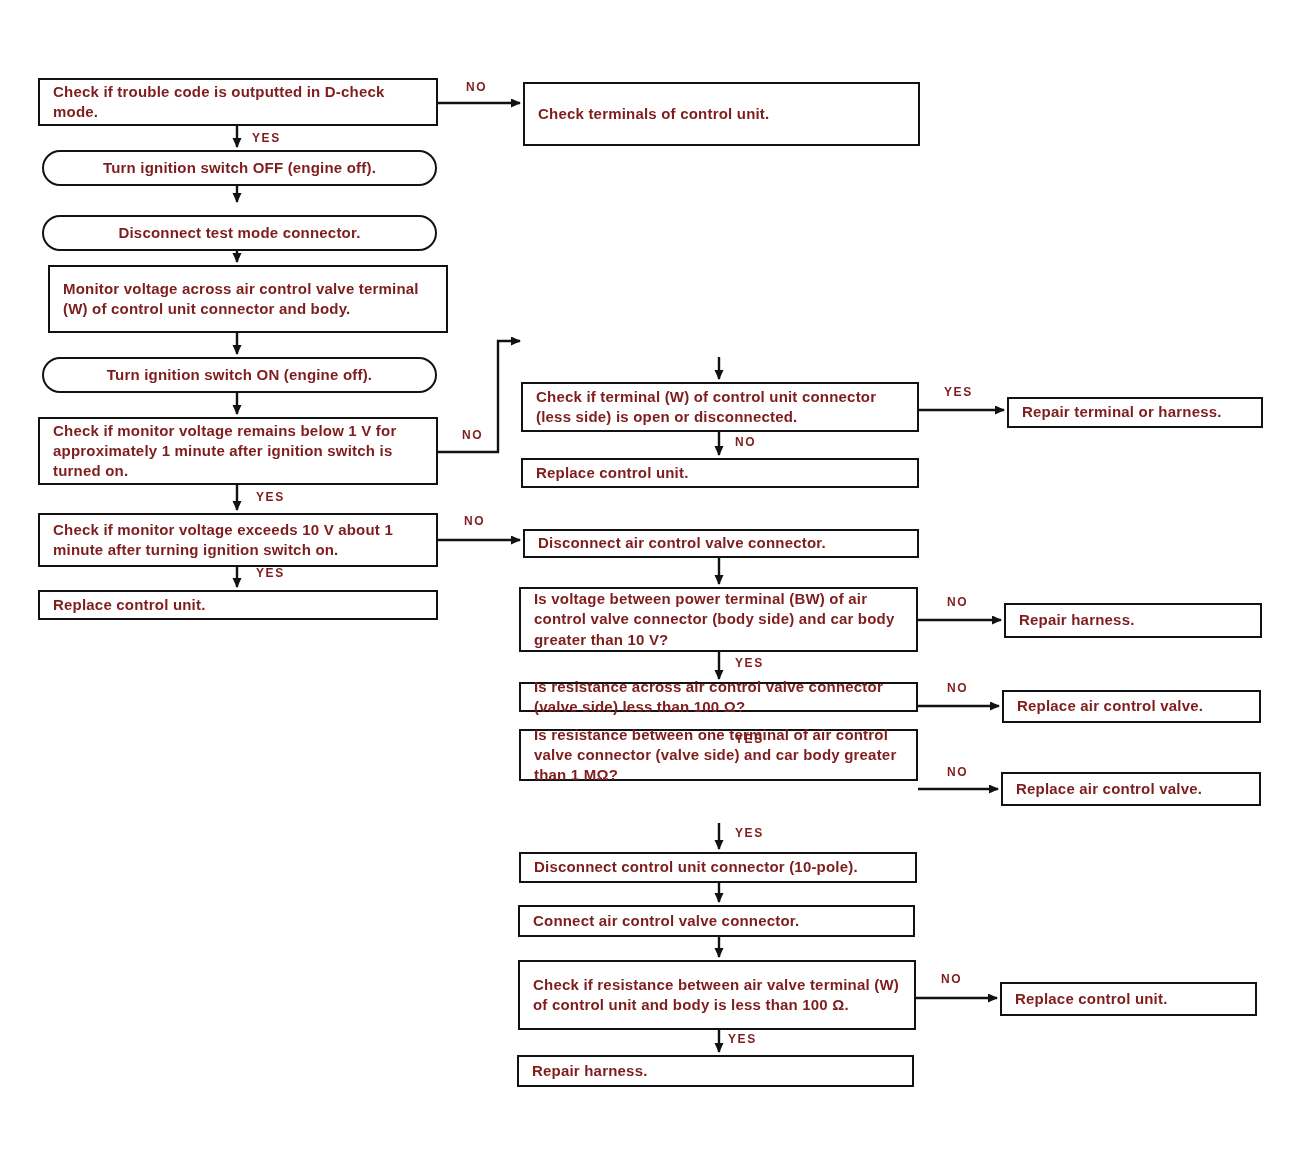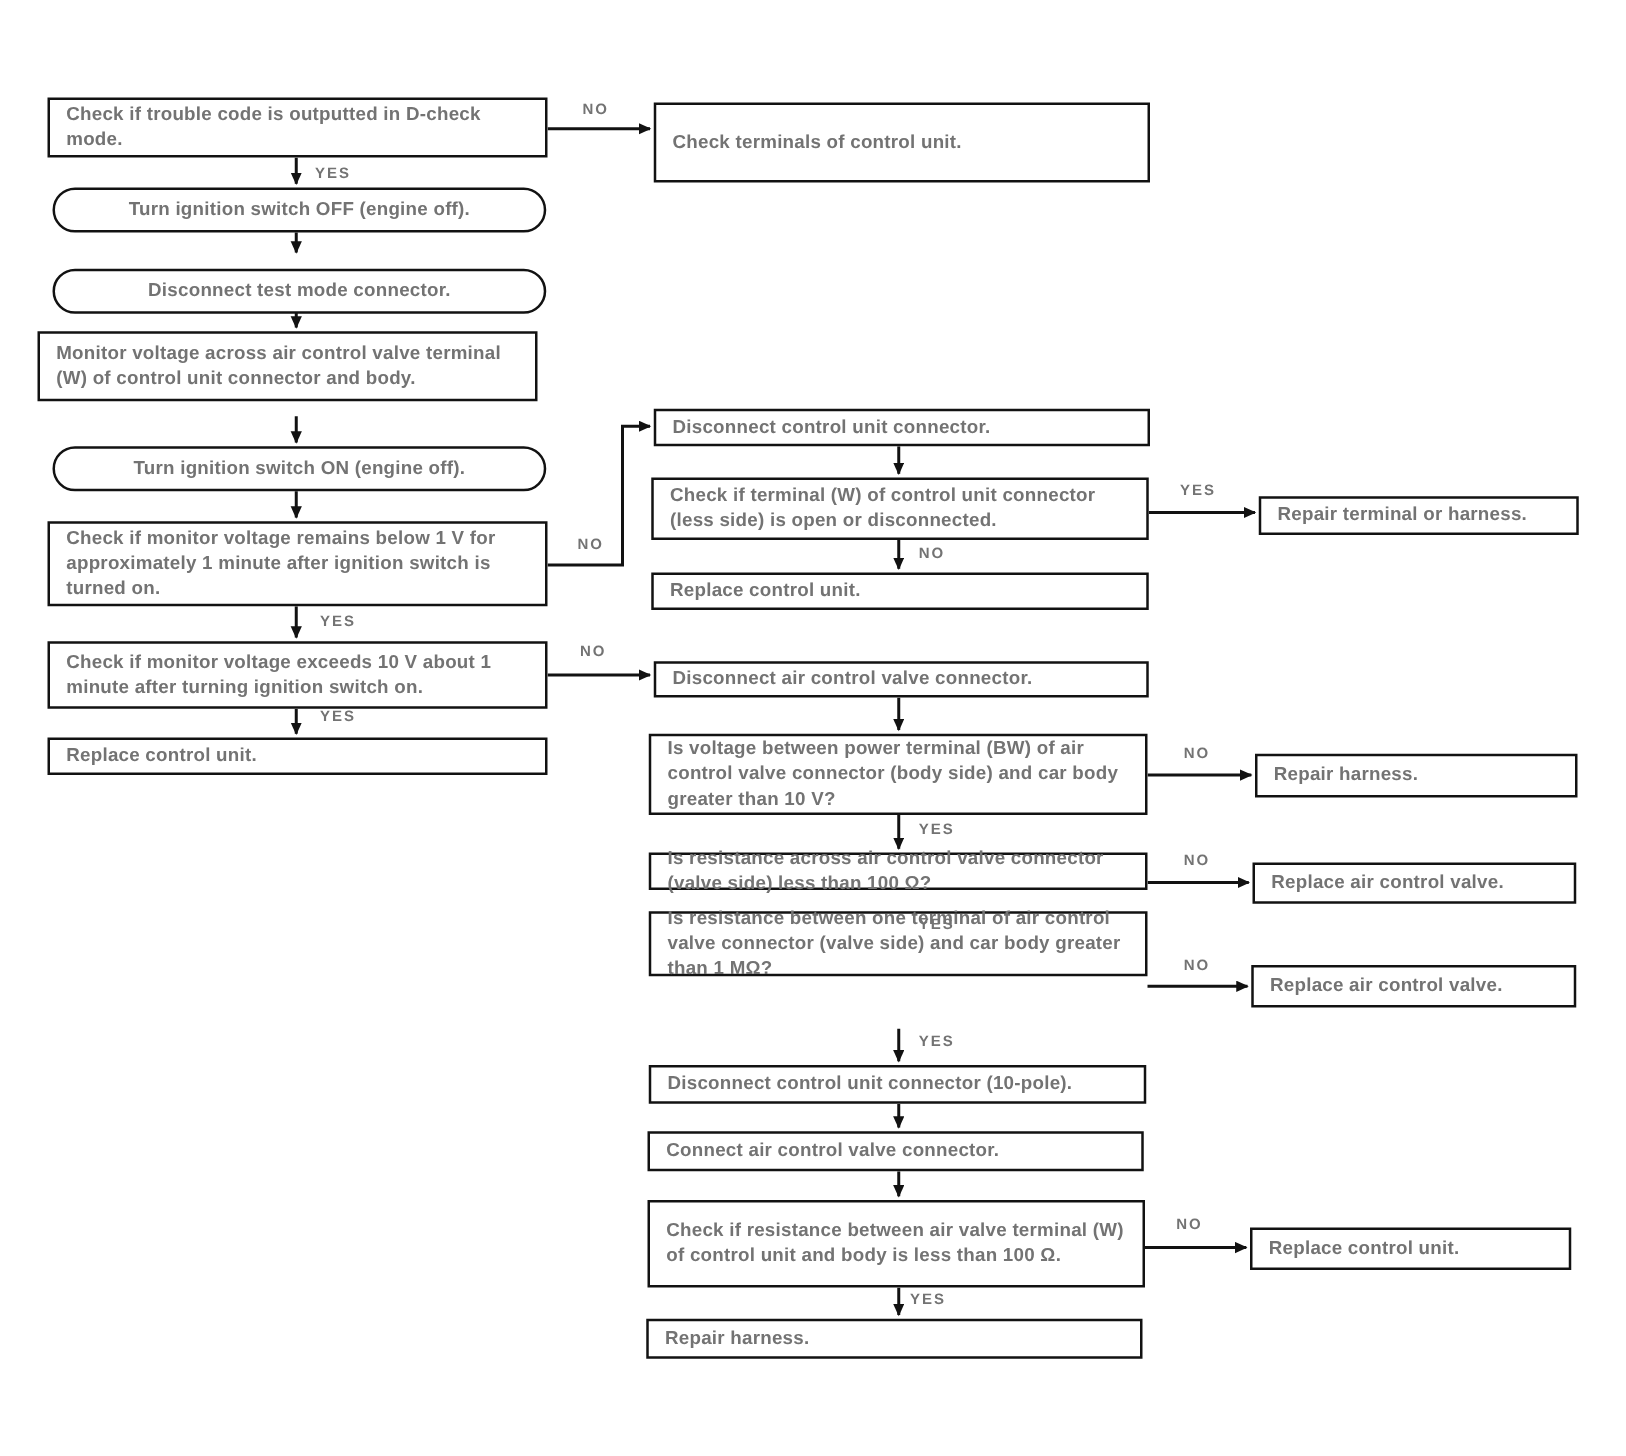--- a/index.html
+++ b/index.html
@@ -6,21 +6,21 @@
     margin: 0;
     padding: 0;
     background: #ffffff;
   }
   .stage {
     position: relative;
     width: 1301px;
     height: 1165px;
     background: #ffffff;
     font-family: "Liberation Sans", sans-serif;
-    color: #737373;
+    color: #7f1d1d;
     overflow: hidden;
   }
   svg.wires {
     position: absolute;
     left: 0;
     top: 0;
     width: 1301px;
     height: 1165px;
   }
   svg.wires polyline {
@@ -94,29 +94,28 @@
     <polyline points="919,410 1004,410" marker-end="url(#arr)"></polyline>
     <polyline points="918,620 1001,620" marker-end="url(#arr)"></polyline>
     <polyline points="918,706 999,706" marker-end="url(#arr)"></polyline>
     <polyline points="918,789 998,789" marker-end="url(#arr)"></polyline>
     <polyline points="916,998 997,998" marker-end="url(#arr)"></polyline>
   </svg>
 
   <div class="node rect" style="left:38px;top:78px;width:400px;height:48px">Check if trouble code is outputted in D-check mode.</div>
   <div class="node pill" style="left:42px;top:150px;width:395px;height:36px">Turn ignition switch OFF (engine off).</div>
   <div class="node pill" style="left:42px;top:215px;width:395px;height:36px">Disconnect test mode connector.</div>
-  <div class="node rect" style="left:30px;top:265px;width:400px;height:56px">Monitor voltage across air control valve terminal (W) of control unit connector and body.</div>
+  <div class="node rect" style="left:48px;top:265px;width:400px;height:68px">Monitor voltage across air control valve terminal (W) of control unit connector and body.</div>
   <div class="node pill" style="left:42px;top:357px;width:395px;height:36px">Turn ignition switch ON (engine off).</div>
   <div class="node rect" style="left:38px;top:417px;width:400px;height:68px">Check if monitor voltage remains below 1 V for approximately 1 minute after ignition switch is turned on.</div>
   <div class="node rect" style="left:38px;top:513px;width:400px;height:54px">Check if monitor voltage exceeds 10 V about 1 minute after turning ignition switch on.</div>
   <div class="node rect" style="left:38px;top:590px;width:400px;height:30px">Replace control unit.</div>
 
   <div class="node rect" style="left:523px;top:82px;width:397px;height:64px">Check terminals of control unit.</div>
 
-  <div class="node rect" style="left:523px;top:327px;width:397px;height:30px">Disconnect control unit connector.</div>
   <div class="node rect" style="left:521px;top:382px;width:398px;height:50px">Check if terminal (W) of control unit connector (less side) is open or disconnected.</div>
   <div class="node rect" style="left:521px;top:458px;width:398px;height:30px">Replace control unit.</div>
   <div class="node rect" style="left:523px;top:529px;width:396px;height:29px">Disconnect air control valve connector.</div>
   <div class="node rect" style="left:519px;top:587px;width:399px;height:65px">Is voltage between power terminal (BW) of air control valve connector (body side) and car body greater than 10 V?</div>
   <div class="node rect" style="left:519px;top:682px;width:399px;height:30px">Is resistance across air control valve connector (valve side) less than 100 Ω?</div>
   <div class="node rect" style="left:519px;top:729px;width:399px;height:52px">Is resistance between one terminal of air control valve connector (valve side) and car body greater than 1 MΩ?</div>
   <div class="node rect" style="left:519px;top:852px;width:398px;height:31px">Disconnect control unit connector (10-pole).</div>
   <div class="node rect" style="left:518px;top:905px;width:397px;height:32px">Connect air control valve connector.</div>
   <div class="node rect" style="left:518px;top:960px;width:398px;height:70px">Check if resistance between air valve terminal (W) of control unit and body is less than 100 Ω.</div>
   <div class="node rect" style="left:517px;top:1055px;width:397px;height:32px">Repair harness.</div>

